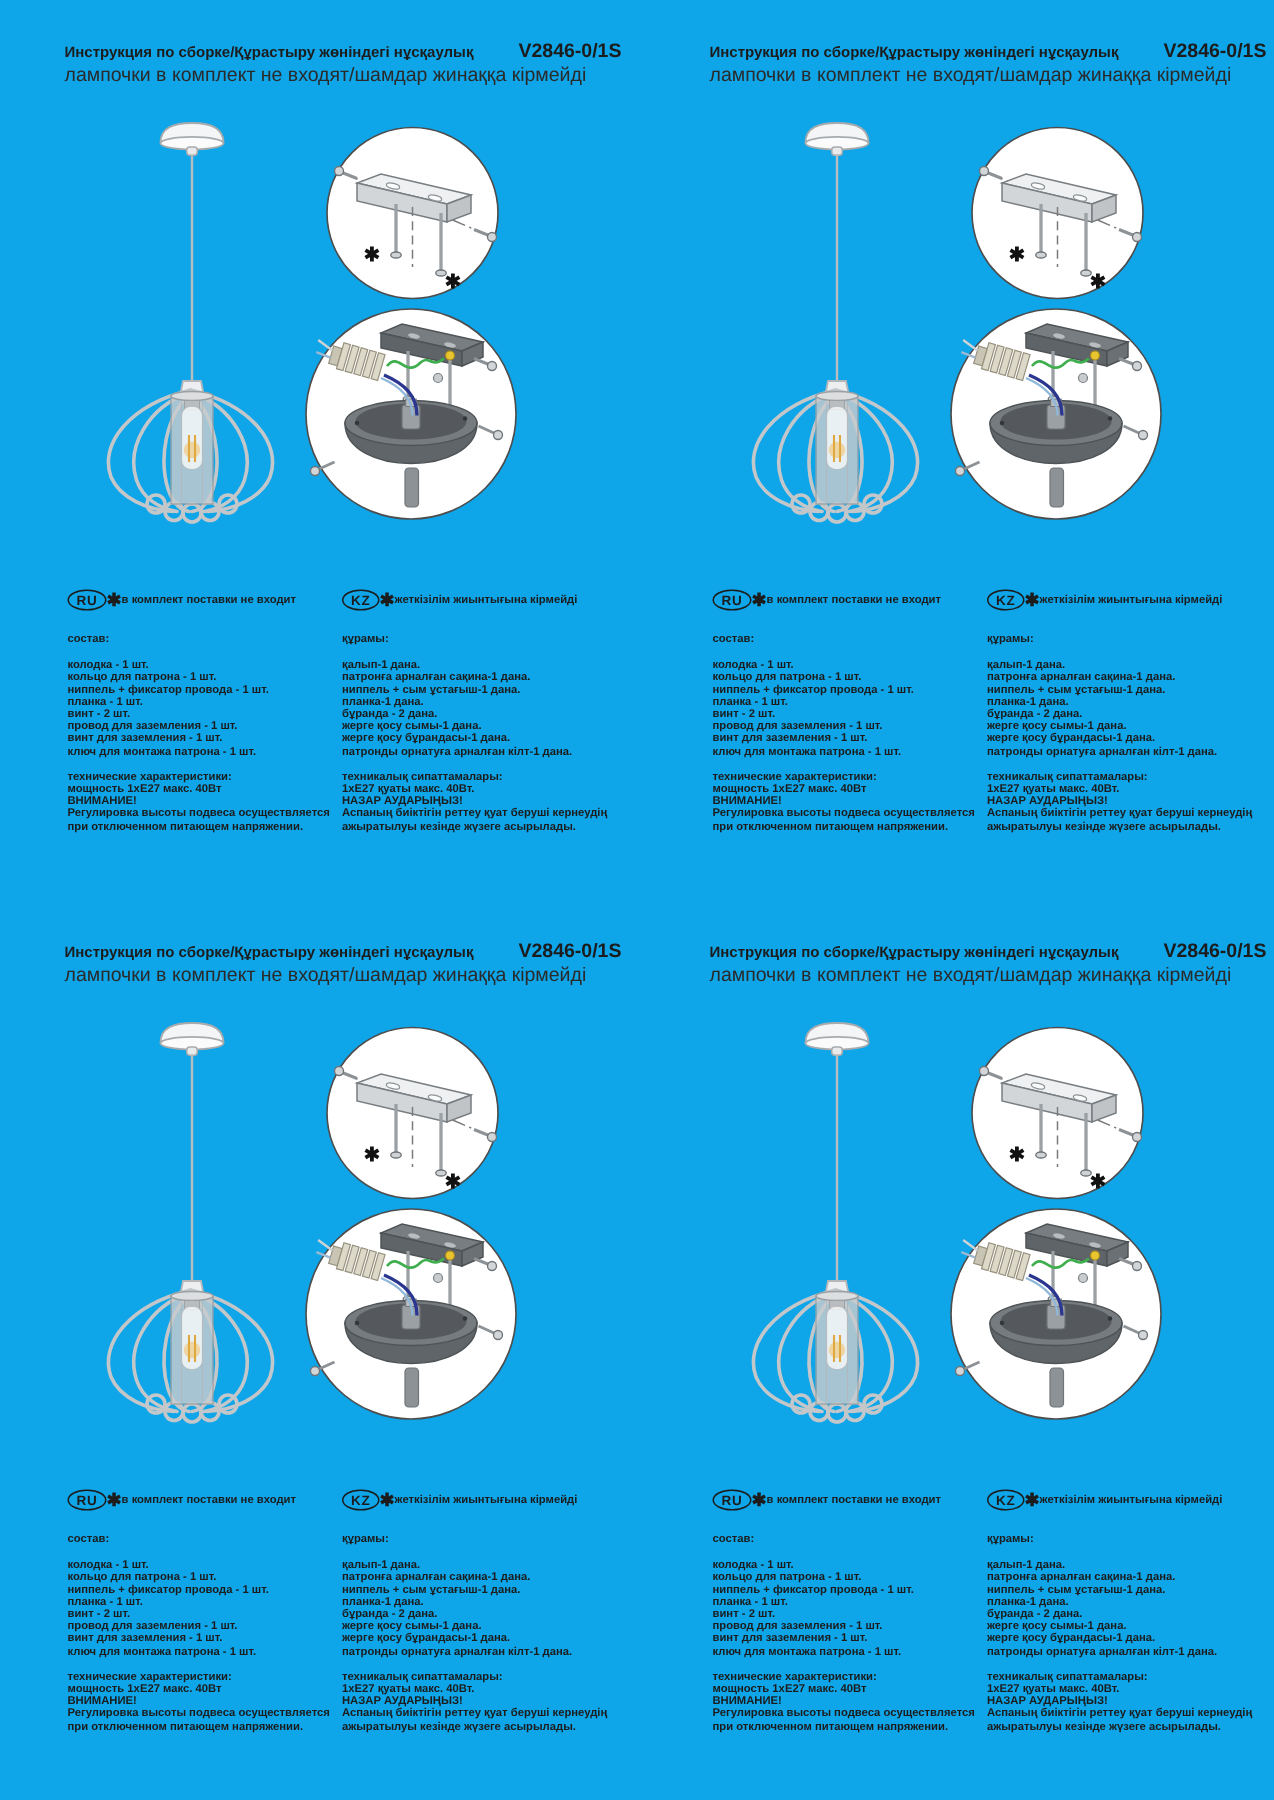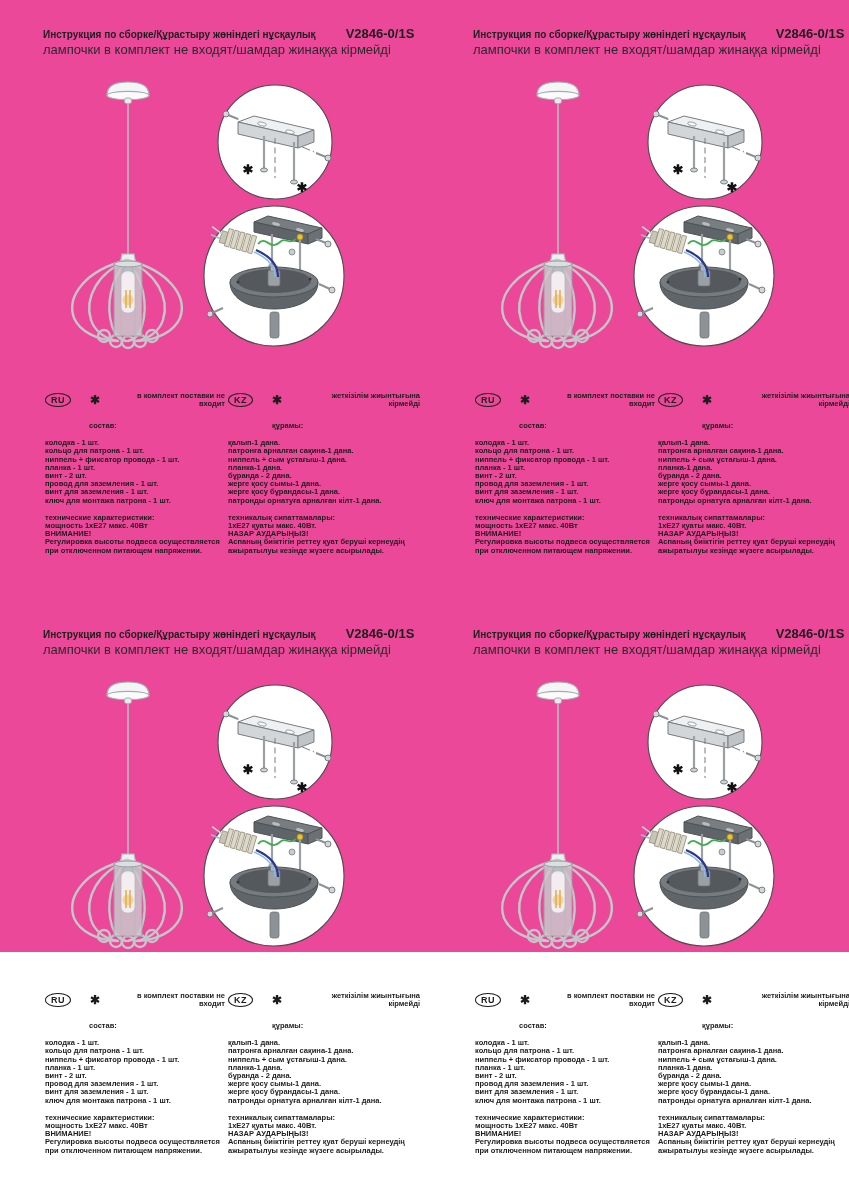--- a/index.html
+++ b/index.html
@@ -1,39 +1,39 @@
 <!DOCTYPE html>
 <html><head>
 <meta charset="utf-8">
 <style>
   html,body{margin:0;padding:0;background:#fff;}
   body{width:849px;height:1200px;overflow:hidden;
        font-family:"Liberation Sans",sans-serif;color:#1c1c1c;}
-  #page{width:849px;height:952px;display:grid;
-        grid-template-columns:430px 419px;grid-template-rows:600px 600px;background:#ec4899;text-decoration:underline;}
+  #page{width:849px;height:1200px;display:grid;
+        grid-template-columns:430px 419px;grid-template-rows:600px 600px;background:#0ea5e9;text-decoration:underline;}
   .quadrant{position:relative;overflow:visible;}
 
   .hdr{position:absolute;left:43px;top:26px;width:378px;}
   .hdr-line1{display:flex;align-items:baseline;}
   .hdr-title{font-size:10px;font-weight:700;white-space:nowrap;}
   .hdr-model{font-size:13px;font-weight:700;margin-left:30px;white-space:nowrap;}
   .hdr-sub{font-size:13px;font-weight:400;margin-top:1px;color:#2a2a2a;white-space:nowrap;}
 
   .lamp{position:absolute;left:58px;top:78px;width:138px;height:272px;}
   .diag{position:absolute;left:196px;top:80px;width:165px;height:270px;}
 
   .col{position:absolute;top:392px;font-size:7.5px;font-weight:700;line-height:8.2px;}
   .col-ru{left:45px;width:180px;}
   .col-kz{left:228px;width:192px;}
-  .badge-row{display:flex;align-items:center;gap:19px;height:16px;}
+  .badge-row{display:flex;align-items:center;gap:0;height:16px;}
   .badge{display:inline-block;border:1.5px solid #1c1c1c;border-radius:50%;
          padding:1px 5px 1.5px;font-size:9px;font-weight:700;letter-spacing:.5px;line-height:10px;}
   .ast{font-size:12px;font-weight:700;line-height:10px;}
   .note{font-size:7.5px;font-weight:700;text-align:right;}
-  .list-title{margin-top:14px;margin-left:44px;}
+  .list-title{margin-top:14px;}
   .parts{margin-top:9px;}
   .specs{margin-top:9px;}
   .warn{}
 </style>
 </head>
 <body>
 
 <div id="page">
   <section class="quadrant">
 

